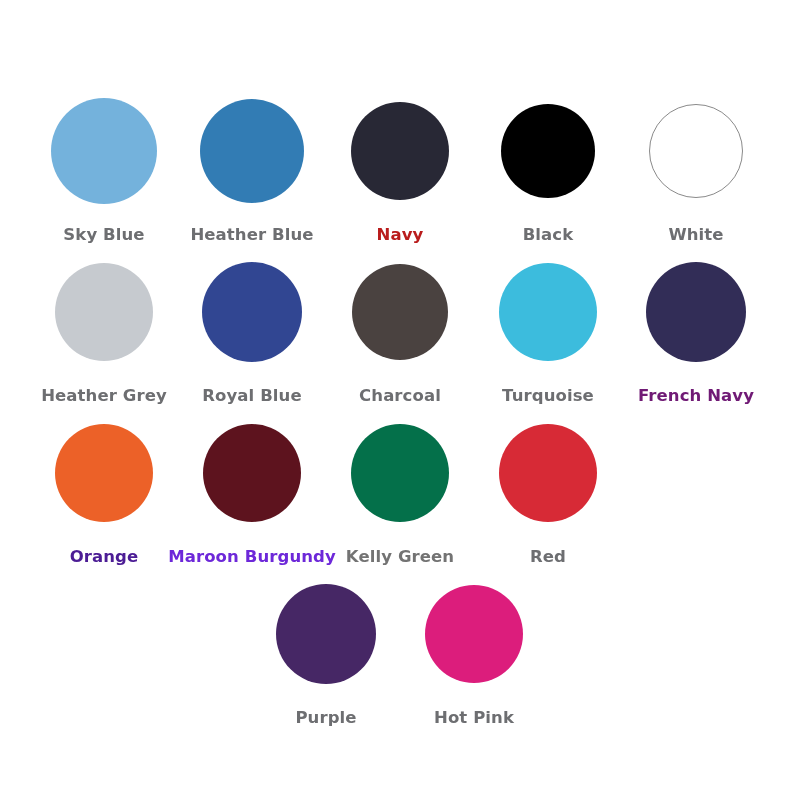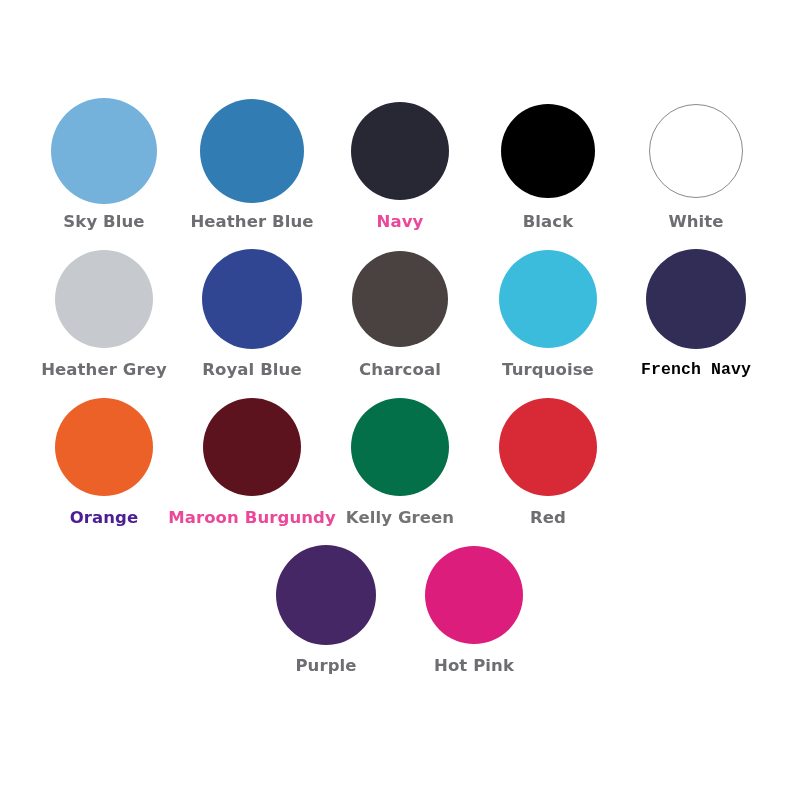--- a/index.html
+++ b/index.html
@@ -65,21 +65,21 @@
   }
 
   .swatch-label {
     font-size: 16.5px;
     font-weight: bold;
     color: #6d6e71;
     letter-spacing: 0.1px;
     text-align: right;
     line-height: 20px;
     white-space: nowrap;
-    margin-top: 2px;
+    margin-top: 15px;
   }
 </style>
 </head>
 <body>
 
 <div class="swatch-board" id="board">
     <div class="swatch-row">
       <div class="swatch-cell">
         <div class="swatch-disc-wrap">
           <span class="swatch-disc" style="background: rgb(116, 178, 220); width: 106px; height: 106px;"></span>
@@ -89,21 +89,21 @@
       <div class="swatch-cell">
         <div class="swatch-disc-wrap">
           <span class="swatch-disc" style="background: rgb(50, 124, 180); width: 104px; height: 104px;"></span>
         </div>
         <div class="swatch-label" style="color: rgb(109, 110, 113);">Heather Blue</div>
       </div>
       <div class="swatch-cell">
         <div class="swatch-disc-wrap">
           <span class="swatch-disc" style="background: rgb(40, 40, 53); width: 98px; height: 98px;"></span>
         </div>
-        <div class="swatch-label" style="color: #ec4899;">Navy</div>
+        <div class="swatch-label" style="color: #b91c1c;">Navy</div>
       </div>
       <div class="swatch-cell">
         <div class="swatch-disc-wrap">
           <span class="swatch-disc" style="background: rgb(0, 0, 0); width: 94px; height: 94px;"></span>
         </div>
         <div class="swatch-label" style="color: rgb(109, 110, 113);">Black</div>
       </div>
       <div class="swatch-cell">
         <div class="swatch-disc-wrap">
           <span class="swatch-disc outlined" style="background: rgb(255, 255, 255); width: 94px; height: 94px; border-color: rgb(138, 138, 138);"></span>
@@ -133,35 +133,35 @@
       <div class="swatch-cell">
         <div class="swatch-disc-wrap">
           <span class="swatch-disc" style="background: rgb(60, 188, 221); width: 98px; height: 98px;"></span>
         </div>
         <div class="swatch-label" style="color: rgb(109, 110, 113);">Turquoise</div>
       </div>
       <div class="swatch-cell">
         <div class="swatch-disc-wrap">
           <span class="swatch-disc" style="background: rgb(50, 45, 87); width: 100px; height: 100px;"></span>
         </div>
-        <div class="swatch-label" style="color: #000000; font-family: Liberation Mono, monospace;">French Navy</div>
+        <div class="swatch-label" style="color: #701a75;">French Navy</div>
       </div>
     </div>
     <div class="swatch-row">
       <div class="swatch-cell">
         <div class="swatch-disc-wrap">
           <span class="swatch-disc" style="background: rgb(236, 97, 40); width: 98px; height: 98px;"></span>
         </div>
         <div class="swatch-label" style="color: #4c1d95;">Orange</div>
       </div>
       <div class="swatch-cell">
         <div class="swatch-disc-wrap">
           <span class="swatch-disc" style="background: rgb(93, 19, 30); width: 98px; height: 98px;"></span>
         </div>
-        <div class="swatch-label" style="color: #ec4899;">Maroon Burgundy</div>
+        <div class="swatch-label" style="color: #6d28d9;">Maroon Burgundy</div>
       </div>
       <div class="swatch-cell">
         <div class="swatch-disc-wrap">
           <span class="swatch-disc" style="background: rgb(4, 112, 74); width: 98px; height: 98px;"></span>
         </div>
         <div class="swatch-label" style="color: #737373;">Kelly Green</div>
       </div>
       <div class="swatch-cell">
         <div class="swatch-disc-wrap">
           <span class="swatch-disc" style="background: rgb(215, 42, 54); width: 98px; height: 98px;"></span>

